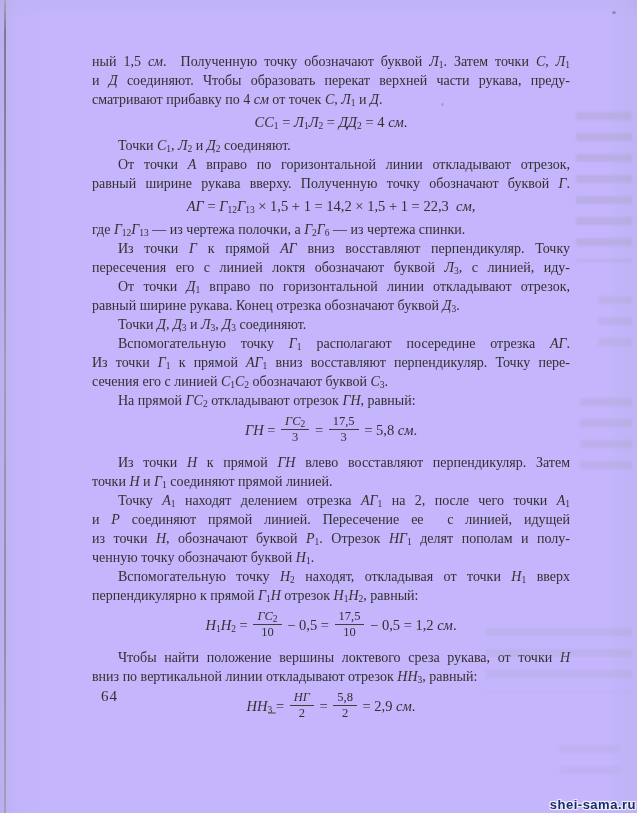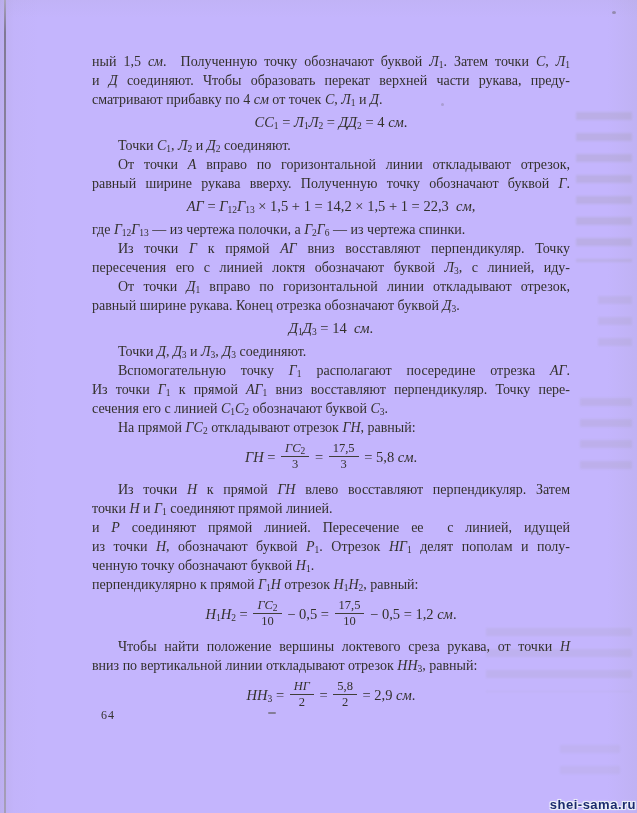--- a/index.html
+++ b/index.html
@@ -41,21 +41,21 @@
   }
   .formula.tall{margin:7px 0;}
   i{font-style:italic;}
   sub{font-size:9.5px;line-height:0;vertical-align:-2px;}
   .fr{
     display:inline-block;vertical-align:middle;text-align:left;text-align-last:center;
     margin:0 2px;position:relative;top:-2px;
   }
   .fr .n{display:block;padding:0 4px 1px;border-bottom:1px solid #403e38;font-size:12.5px;line-height:13px;}
   .fr .d{display:block;padding-top:1px;font-size:12.5px;line-height:13px;}
-  #pagenum{position:absolute;left:101px;top:708px;font-size:12px;letter-spacing:1px;}
+  #pagenum{position:absolute;left:101px;top:688px;font-size:15px;letter-spacing:1px;}
   #watermark{
     position:absolute;right:1px;bottom:1px;
     font-family:"Liberation Sans","DejaVu Sans",sans-serif;
     font-weight:bold;font-size:13px;letter-spacing:0.5px;
     color:#1b2a6e;
     text-shadow:
       1px 1px 0 #eef0f8,-1px -1px 0 #eef0f8,1px -1px 0 #eef0f8,-1px 1px 0 #eef0f8,
       0 0 3px rgba(255,255,255,.9);
   }
   
@@ -89,32 +89,33 @@
       <div class="formula"><i>СС</i><sub>1</sub> = <i>Л</i><sub>1</sub><i>Л</i><sub>2</sub> = <i>ДД</i><sub>2</sub> = 4 <i>см</i>.</div>
       <div class="line l ind">Точки <i>С</i><sub>1</sub>, <i>Л</i><sub>2</sub> и <i>Д</i><sub>2</sub> соединяют.</div>
       <div class="line j ind">От точки <i>А</i> вправо по горизонтальной линии откладывают отрезок,</div>
       <div class="line j">равный ширине рукава вверху. Полученную точку обозначают буквой <i>Г</i>.</div>
       <div class="formula"><i>АГ</i> = <i>Г</i><sub>12</sub><i>Г</i><sub>13</sub> × 1,5 + 1 = 14,2 × 1,5 + 1 = 22,3&nbsp; <i>см</i>,</div>
       <div class="line l">где <i>Г</i><sub>12</sub><i>Г</i><sub>13</sub> — из чертежа полочки, а <i>Г</i><sub>2</sub><i>Г</i><sub>6</sub> — из чертежа спинки.</div>
       <div class="line j ind">Из точки <i>Г</i> к прямой <i>АГ</i> вниз восставляют перпендикуляр. Точку</div>
       <div class="line j">пересечения его с линией локтя обозначают буквой <i>Л</i><sub>3</sub>, с линией, иду-</div>
       <div class="line j ind">От точки <i>Д</i><sub>1</sub> вправо по горизонтальной линии откладывают отрезок,</div>
       <div class="line l">равный ширине рукава. Конец отрезка обозначают буквой <i>Д</i><sub>3</sub>.</div>
-      <div class="formula"><i>Д</i><sub>1</sub><i>Д</i><sub>3</sub> = 14&nbsp; <i>см</i>.</div>
       <div class="line l ind">Точки <i>Д</i>, <i>Д</i><sub>3</sub> и <i>Л</i><sub>3</sub>, <i>Д</i><sub>3</sub> соединяют.</div>
       <div class="line j ind">Вспомогательную точку <i>Г</i><sub>1</sub> располагают посередине отрезка <i>АГ</i>.</div>
       <div class="line j">Из точки <i>Г</i><sub>1</sub> к прямой <i>АГ</i><sub>1</sub> вниз восставляют перпендикуляр. Точку пере-</div>
       <div class="line l">сечения его с линией <i>С</i><sub>1</sub><i>С</i><sub>2</sub> обозначают буквой <i>С</i><sub>3</sub>.</div>
       <div class="line l ind">На прямой <i>ГС</i><sub>2</sub> откладывают отрезок <i>ГН</i>, равный:</div>
       <div class="formula tall"><i>ГН</i> = <span class="fr"><span class="n"><i>ГС</i><sub>2</sub></span><span class="d">3</span></span> = <span class="fr"><span class="n">17,5</span><span class="d">3</span></span> = 5,8 <i>см</i>.</div>
       <div class="line j ind">Из точки <i>Н</i> к прямой <i>ГН</i> влево восставляют перпендикуляр. Затем</div>
       <div class="line l">точки <i>Н</i> и <i>Г</i><sub>1</sub> соединяют прямой линией.</div>
+      <div class="line j ind">Точку <i>А</i><sub>1</sub> находят делением отрезка <i>АГ</i><sub>1</sub> на 2, после чего точки <i>А</i><sub>1</sub></div>
       <div class="line j">и <i>Р</i> соединяют прямой линией. Пересечение ее&nbsp; с линией, идущей</div>
       <div class="line j">из точки <i>Н</i>, обозначают буквой <i>Р</i><sub>1</sub>. Отрезок <i>НГ</i><sub>1</sub> делят пополам и полу-</div>
       <div class="line l">ченную точку обозначают буквой <i>Н</i><sub>1</sub>.</div>
+      <div class="line j ind">Вспомогательную точку <i>Н</i><sub>2</sub> находят, откладывая от точки <i>Н</i><sub>1</sub> вверх</div>
       <div class="line l">перпендикулярно к прямой <i>Г</i><sub>1</sub><i>Н</i> отрезок <i>Н</i><sub>1</sub><i>Н</i><sub>2</sub>, равный:</div>
       <div class="formula tall"><i>Н</i><sub>1</sub><i>Н</i><sub>2</sub> = <span class="fr"><span class="n"><i>ГС</i><sub>2</sub></span><span class="d">10</span></span> − 0,5 = <span class="fr"><span class="n">17,5</span><span class="d">10</span></span> − 0,5 = 1,2 <i>см</i>.</div>
       <div class="line j ind">Чтобы найти положение вершины локтевого среза рукава, от точки <i>Н</i></div>
       <div class="line l">вниз по вертикальной линии откладывают отрезок <i>НН</i><sub>3</sub>, равный:</div>
       <div class="formula tall"><i>НН</i><sub>3</sub> = <span class="fr"><span class="n"><i>НГ</i></span><span class="d">2</span></span> = <span class="fr"><span class="n">5,8</span><span class="d">2</span></span> = 2,9 <i>см</i>.</div>
     </div>
 
   <div id="pagenum">64</div>
 
   <div class="bleed b1"></div>

